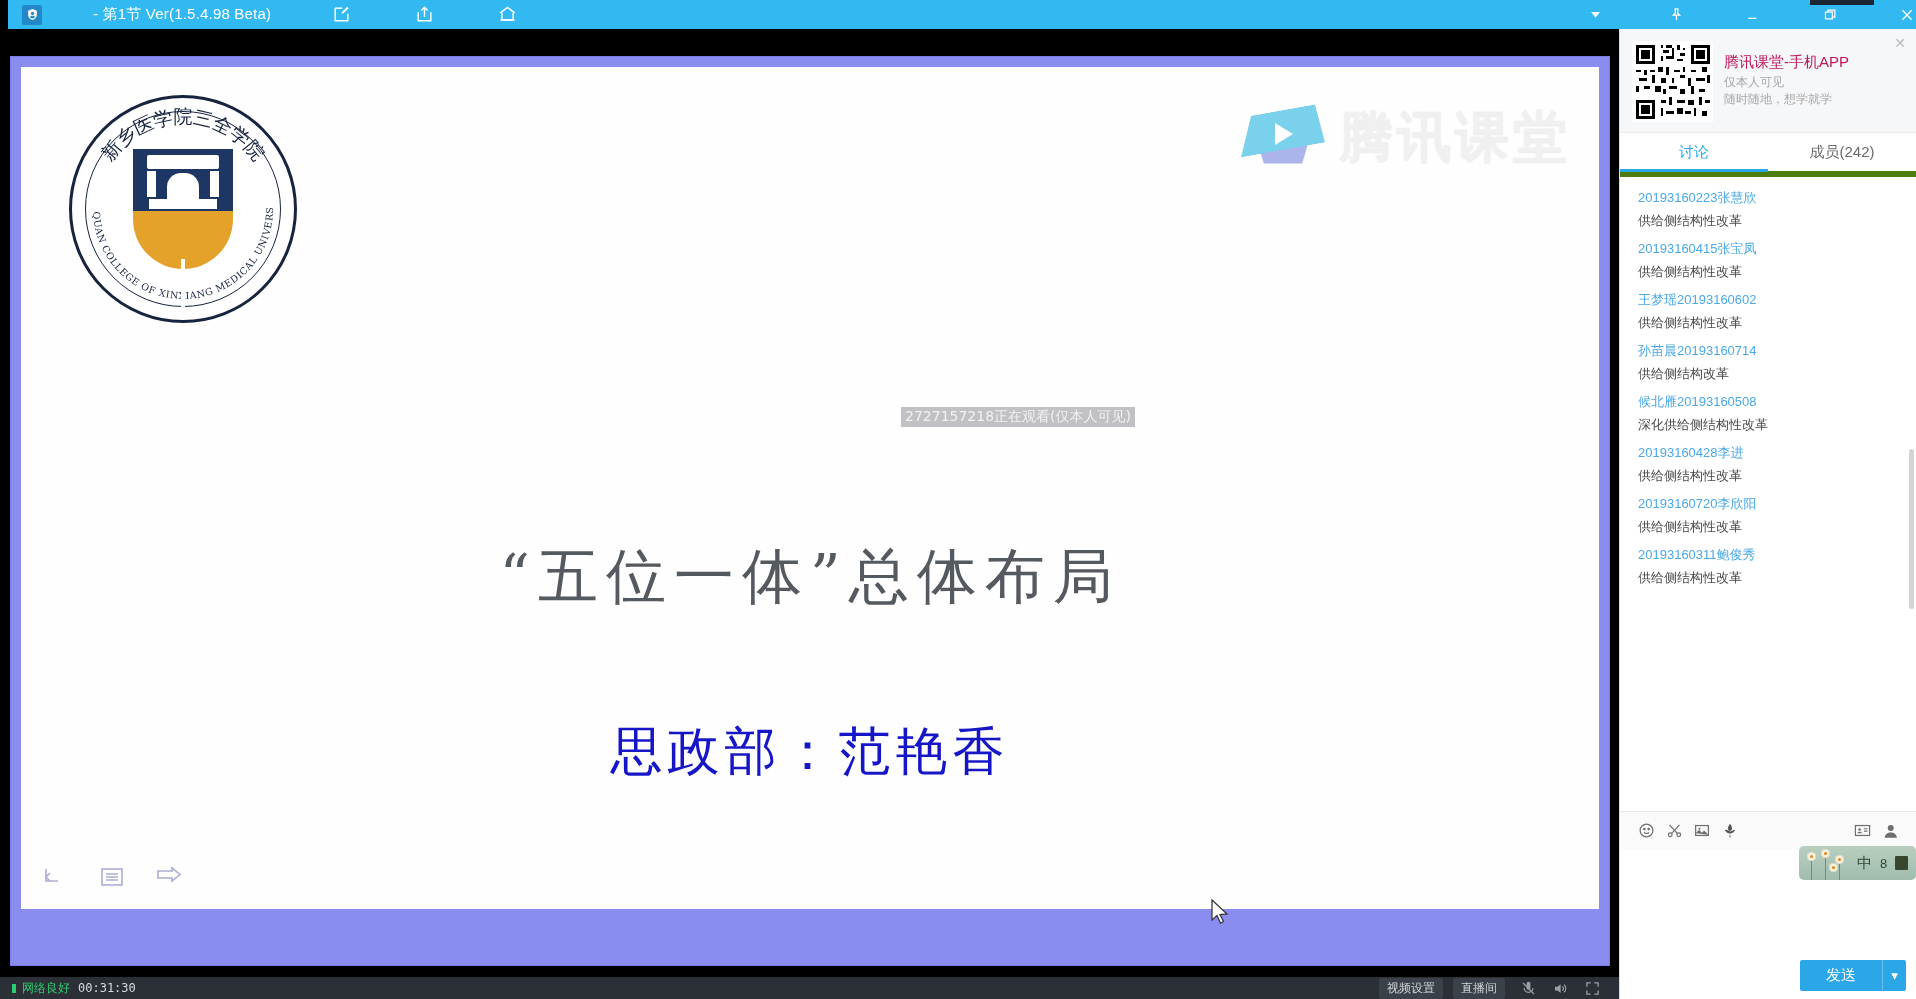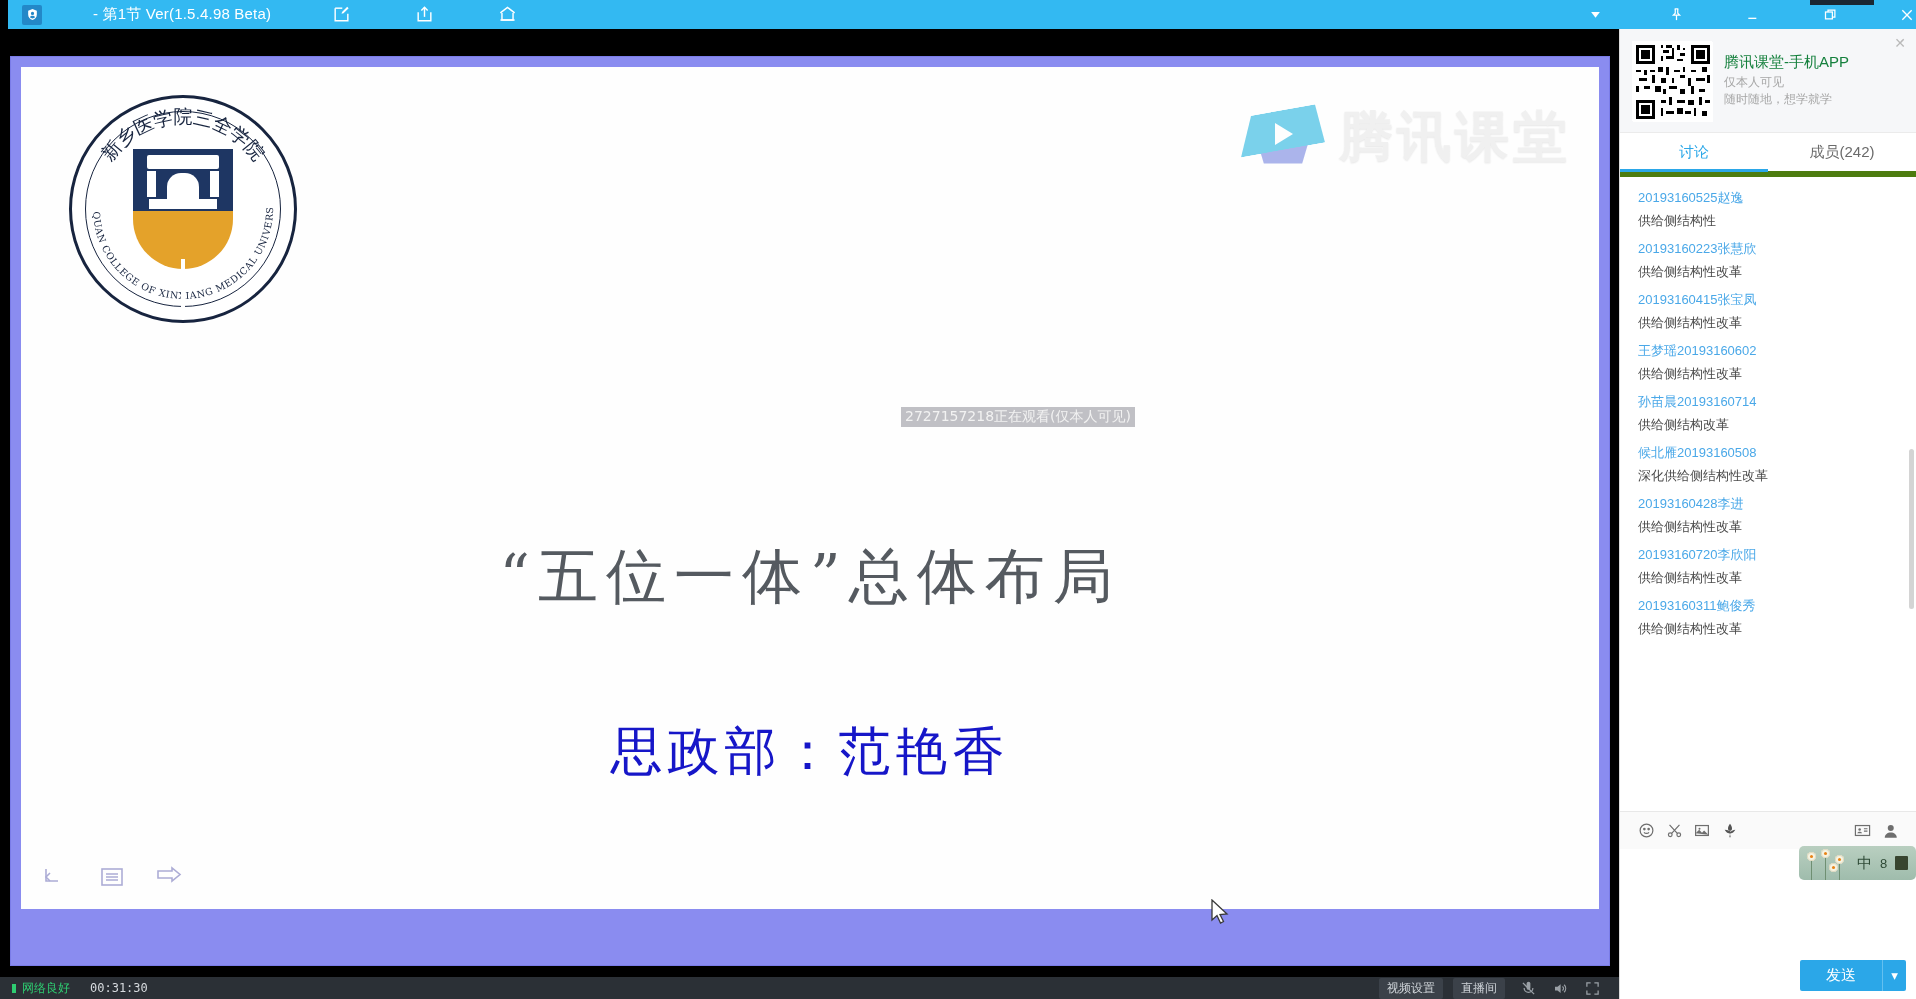--- a/index.html
+++ b/index.html
@@ -188,21 +188,21 @@
   
   #bottombar {
     position: absolute; left: 0; bottom: 0; width: 1619px; height: 22px;
     background: #2b3036; display: flex; align-items: center;
     font-size: 12px; color: #c9cdd2;
   }
   #net-dot {
     width: 4px; height: 9px; background: #2ecc71; margin-left: 12px;
   }
   #net-status { color: #2ecc71; margin-left: 6px; }
-  #elapsed { margin-left: 20px; color: #d6dade; font-family: "DejaVu Sans Mono", monospace; }
+  #elapsed { margin-left: 8px; color: #d6dade; font-family: "DejaVu Sans Mono", monospace; }
   #bottombar .spacer { flex: 1 1 auto; }
   .bb-btn {
     background: #3b4149; color: #cfd4d9; border-radius: 2px;
     padding: 2px 8px; margin-right: 10px; font-size: 12px;
   }
   .bb-icon { width: 26px; color: #9aa0a6; display: flex; align-items: center; justify-content: center; margin-right: 6px; }
   .bb-icon svg { display: block; }
 
   
   #right-panel {
@@ -212,21 +212,21 @@
   #promo {
     position: relative; height: 104px; background: #f6f7f9;
     display: flex; align-items: center; padding: 0 12px;
     border-bottom: 1px solid #ebebeb;
   }
   #qr {
     width: 80px; height: 80px; background: #fff; flex: 0 0 80px;
     border: 1px solid #fff;
   }
   #promo .promo-text { margin-left: 12px; }
-  #promo .promo-title { font-size: 15px; color: #15803d; margin-bottom: 2px; }
+  #promo .promo-title { font-size: 15px; color: #be185d; margin-bottom: 2px; }
   #promo .promo-sub { font-size: 12px; color: #a7a7a7; line-height: 1.45; }
   #promo-close {
     position: absolute; right: 8px; top: 6px; width: 16px; height: 16px;
     color: #b9b9b9; font-size: 14px; line-height: 16px; text-align: center;
   }
 
   #tabs { display: flex; height: 44px; border-bottom: 6px solid #4d7c0f; }
   .tab {
     flex: 1 1 50%; display: flex; align-items: center; justify-content: center;
     font-size: 15px; color: #6b6b6b; position: relative;
@@ -549,24 +549,20 @@
     <div id="promo-close">✕</div>
   </div>
 
   <div id="tabs">
     <div class="tab active">讨论</div>
     <div class="tab">成员(242)</div>
   </div>
 
   <div id="chat-list">
     <div class="msg">
-      <span class="who">20193160525赵逸</span>
-      <span class="body">供给侧结构性</span>
-    </div>
-    <div class="msg">
       <span class="who">20193160223张慧欣</span>
       <span class="body">供给侧结构性改革</span>
     </div>
     <div class="msg">
       <span class="who">20193160415张宝凤</span>
       <span class="body">供给侧结构性改革</span>
     </div>
     <div class="msg">
       <span class="who">王梦瑶20193160602</span>
       <span class="body">供给侧结构性改革</span>

